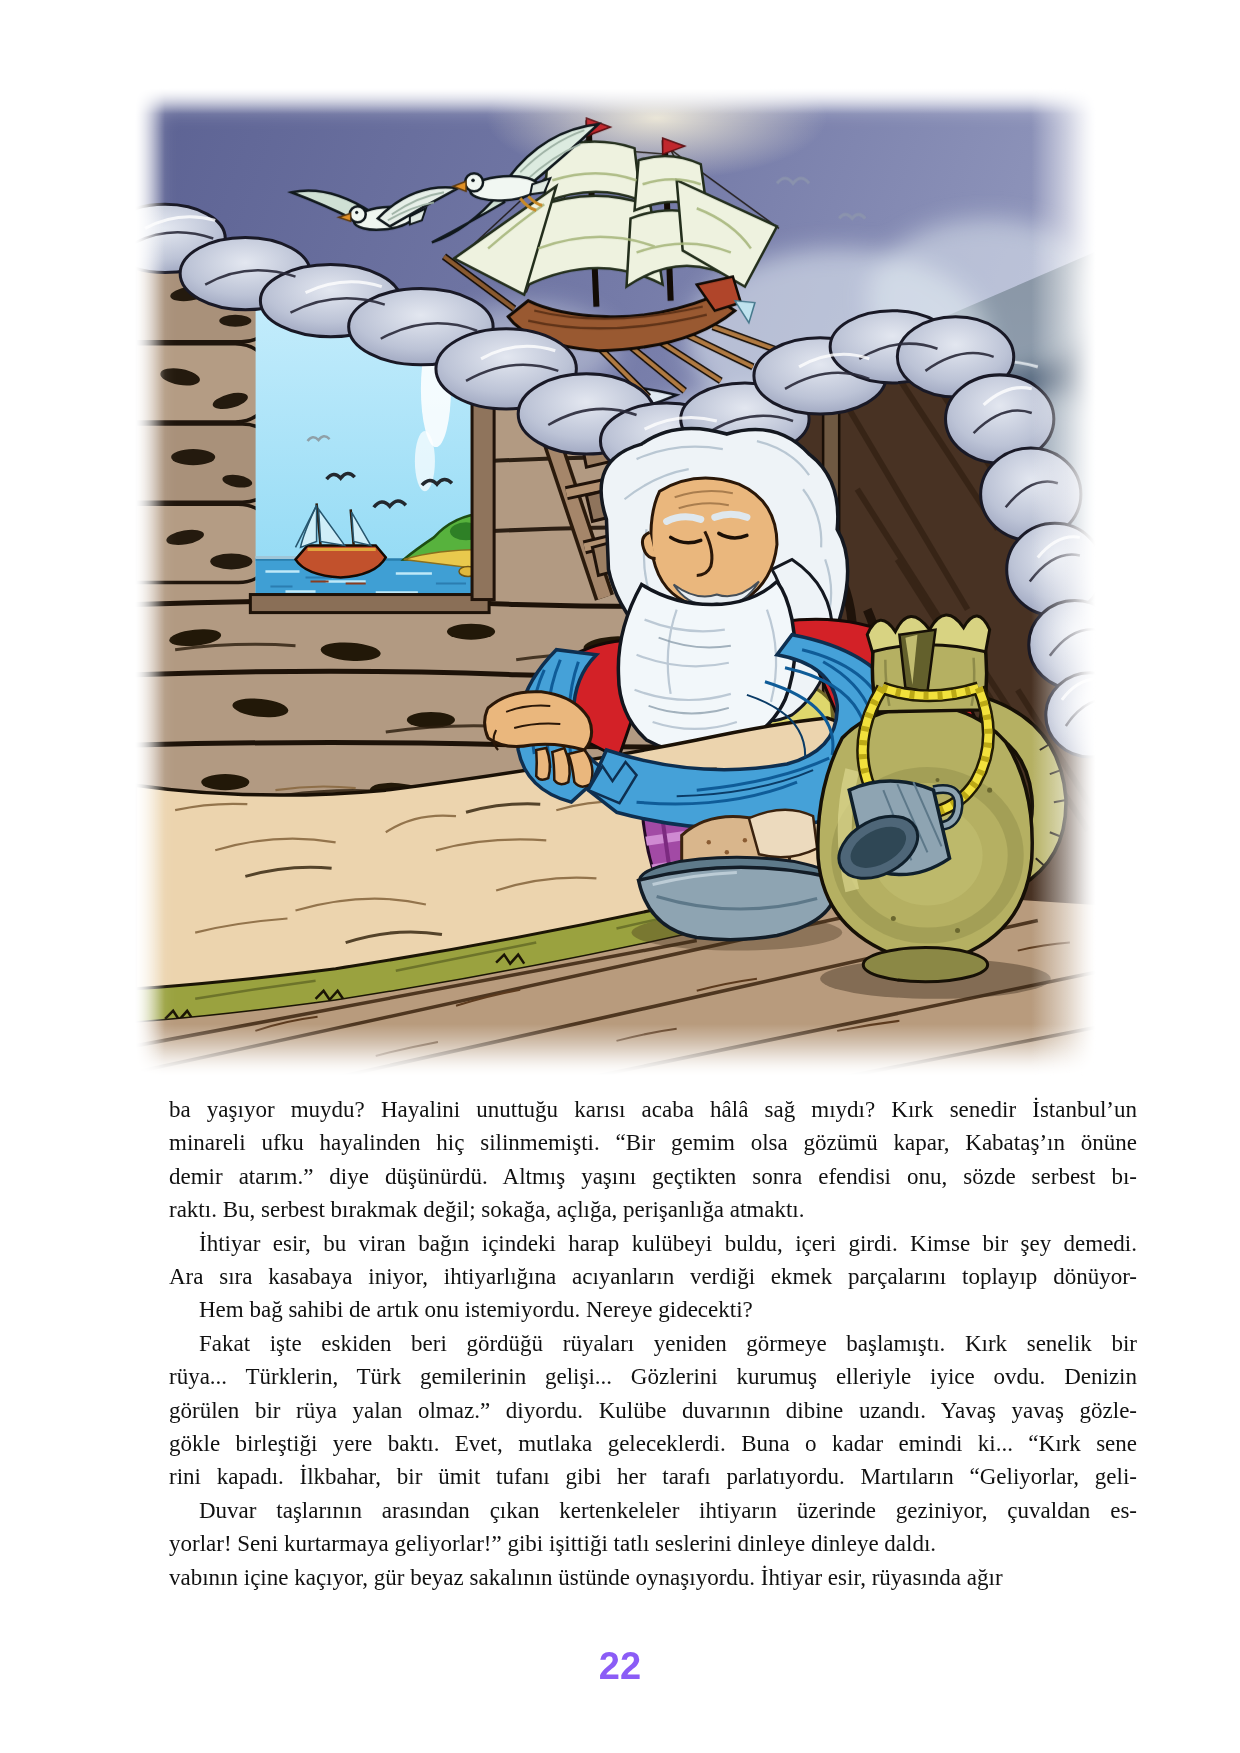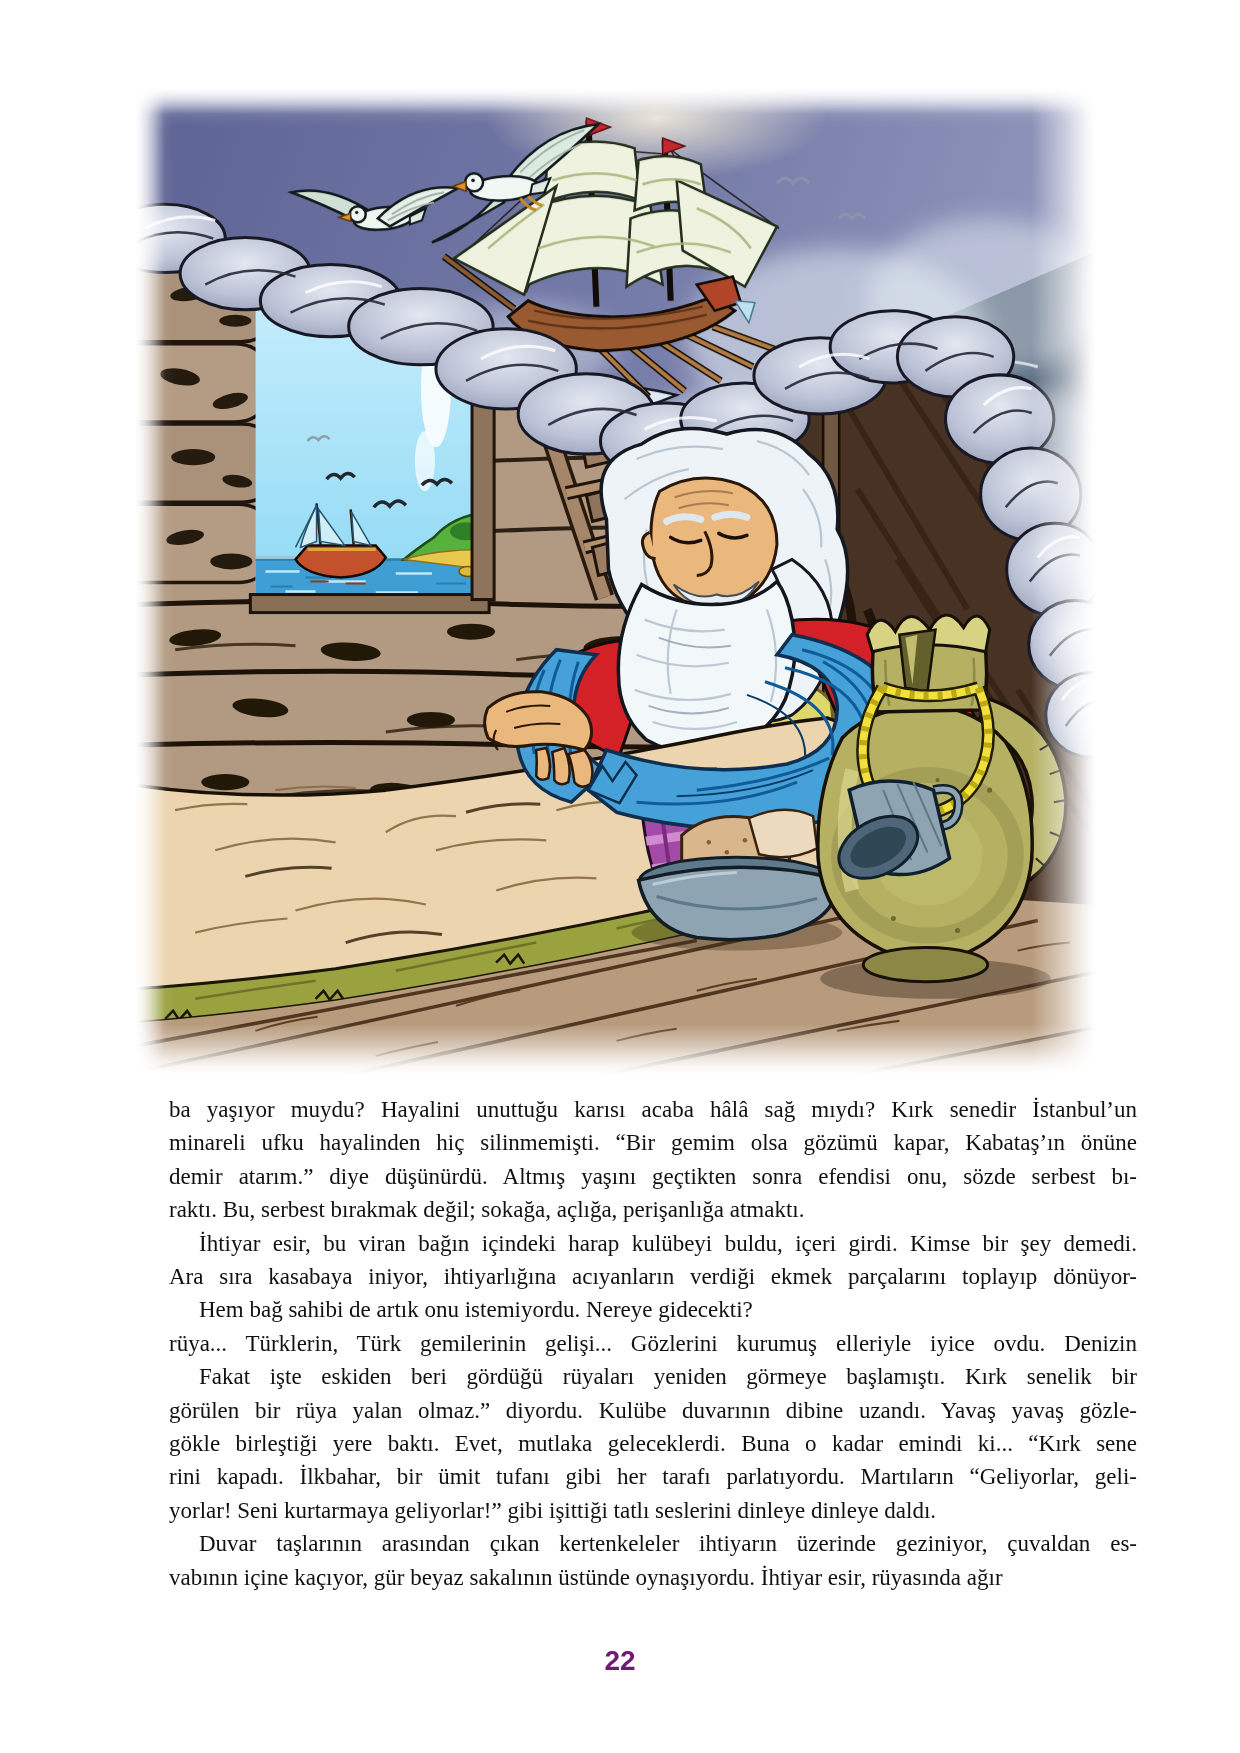--- a/index.html
+++ b/index.html
@@ -14,21 +14,21 @@
   .fade-left{top:0;bottom:0;left:0;width:30px;background:linear-gradient(to right,#fff,rgba(255,255,255,0));}
   .fade-right{top:0;bottom:0;right:0;width:72px;background:linear-gradient(to left,#fff 10%,rgba(255,255,255,0));}
   .soft-edge{position:absolute;inset:0;box-shadow:inset 0 0 28px 10px #ffffff;pointer-events:none;}
   
   #text-block{position:absolute;left:137px;top:1093px;width:968px;
               font-size:23px;line-height:33.4px;color:#111;margin-left:32px;}
   #text-block .line{text-align:justify;text-align-last:justify;white-space:normal;}
   #text-block .line.last{text-align-last:left;}
   #text-block .line.indent{text-indent:30px;}
   #page-number{position:absolute;left:0;top:1645px;width:100%;text-align:center;
-               font-family:"Liberation Sans",sans-serif;font-weight:bold;font-size:28px;color:#701a75;}
+               font-family:"Liberation Sans",sans-serif;font-weight:bold;font-size:38px;color:#8b5cf6;}
 </style>
 </head>
 <body>
 
 <div id="page">
 
   <div id="illus">
     <svg viewBox="0 0 965 985" preserveAspectRatio="none">
       <defs>
         <linearGradient id="dreamSky" x1="0" y1="0" x2="1" y2="0.25">
@@ -653,24 +653,24 @@
   </div>
 
   <div id="text-block">
       <div class="line">ba yaşıyor muydu? Hayalini unuttuğu karısı acaba hâlâ sağ mıydı? Kırk senedir İstanbul’un</div>
       <div class="line">minareli ufku hayalinden hiç silinmemişti. “Bir gemim olsa gözümü kapar, Kabataş’ın önüne</div>
       <div class="line">demir atarım.” diye düşünürdü. Altmış yaşını geçtikten sonra efendisi onu, sözde serbest bı-</div>
       <div class="line last">raktı. Bu, serbest bırakmak değil; sokağa, açlığa, perişanlığa atmaktı.</div>
       <div class="line indent">İhtiyar esir, bu viran bağın içindeki harap kulübeyi buldu, içeri girdi. Kimse bir şey demedi.</div>
       <div class="line">Ara sıra kasabaya iniyor, ihtiyarlığına acıyanların verdiği ekmek parçalarını toplayıp dönüyor-</div>
       <div class="line indent last">Hem bağ sahibi de artık onu istemiyordu. Nereye gidecekti?</div>
+      <div class="line indent">Fakat işte eskiden beri gördüğü rüyaları yeniden görmeye başlamıştı. Kırk senelik bir</div>
       <div class="line">rüya... Türklerin, Türk gemilerinin gelişi... Gözlerini kurumuş elleriyle iyice ovdu. Denizin</div>
-      <div class="line indent">Fakat işte eskiden beri gördüğü rüyaları yeniden görmeye başlamıştı. Kırk senelik bir</div>
       <div class="line">görülen bir rüya yalan olmaz.” diyordu. Kulübe duvarının dibine uzandı. Yavaş yavaş gözle-</div>
       <div class="line">gökle birleştiği yere baktı. Evet, mutlaka geleceklerdi. Buna o kadar emindi ki... “Kırk sene</div>
       <div class="line">rini kapadı. İlkbahar, bir ümit tufanı gibi her tarafı parlatıyordu. Martıların “Geliyorlar, geli-</div>
+      <div class="line indent">Duvar taşlarının arasından çıkan kertenkeleler ihtiyarın üzerinde geziniyor, çuvaldan es-</div>
       <div class="line last">yorlar! Seni kurtarmaya geliyorlar!” gibi işittiği tatlı seslerini dinleye dinleye daldı.</div>
-      <div class="line indent">Duvar taşlarının arasından çıkan kertenkeleler ihtiyarın üzerinde geziniyor, çuvaldan es-</div>
       <div class="line last">vabının içine kaçıyor, gür beyaz sakalının üstünde oynaşıyordu. İhtiyar esir, rüyasında ağır</div>
     </div>
 
   <div id="page-number">22</div>
 </div>
 
 </body></html>

